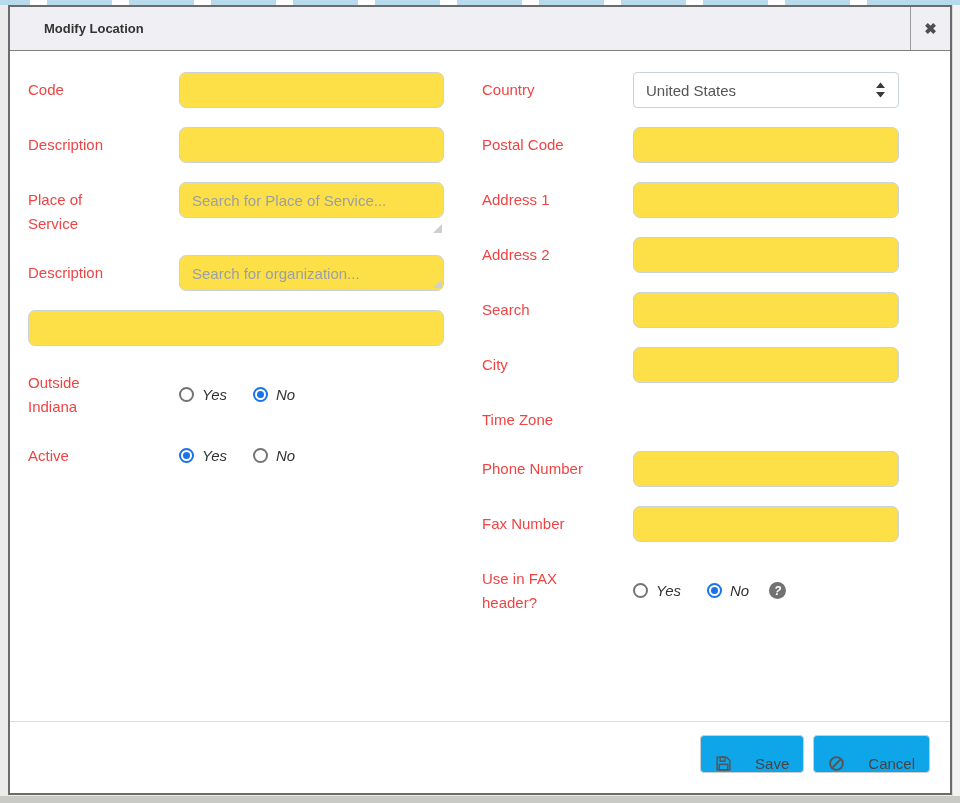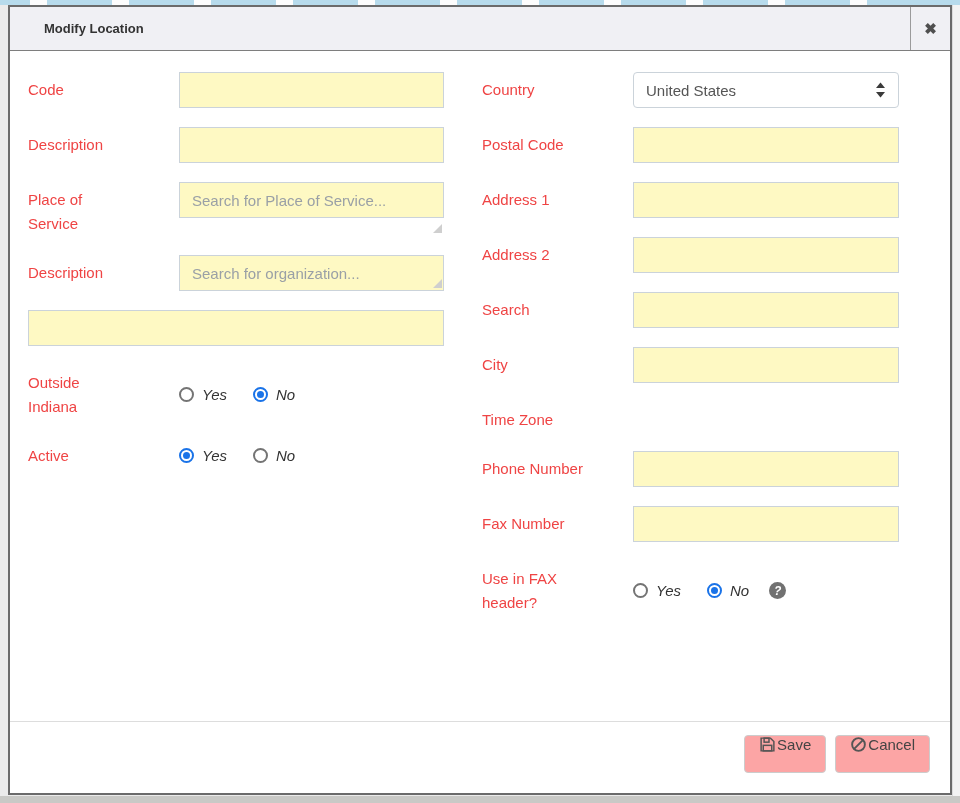--- a/index.html
+++ b/index.html
@@ -27,22 +27,22 @@
   .modal-body { flex:1; padding:21px 18px 0 18px; display:grid;
     grid-template-columns:416px 417px; column-gap:38px; align-content:start;
     overflow:hidden; }
   .col { min-width:0; }
 
   .form-row { display:flex; margin-bottom:19px; }
   .form-label { flex:none; width:151px; padding-top:6px; padding-right:10px;
     font-size:15px; line-height:1.6; color:#ef4444; white-space:pre-line; }
   .form-control { flex:1; min-width:0; }
 
-  .text-input { width:100%; height:36px; border:1px solid #cbd3da; border-radius:0;
-    padding:0 12px; font-size:15px; color:#555; background:#fef9c3; outline:none;
+  .text-input { width:100%; height:36px; border:1px solid #cbd3da; border-radius:7px;
+    padding:0 12px; font-size:15px; color:#555; background:#fde047; outline:none;
     font-family:inherit; }
   .text-input::placeholder { color:#9aa0a6; }
 
   .search-wrap { position:relative; }
   .search-wrap .grip { position:absolute; right:2px; bottom:3px; width:0; height:0;
     border-left:9px solid transparent; border-bottom:9px solid #cfcfcf; }
 
   .select-box { width:100%; height:36px; border:1px solid #cbd3da; border-radius:4px;
     padding:0 12px; background:#fff; display:flex; align-items:center;
     justify-content:space-between; font-size:15px; color:#555; cursor:pointer; }
@@ -57,22 +57,22 @@
   .sel-yes .radio-yes::after, .sel-no .radio-no::after { content:"";
     position:absolute; left:2px; top:2px; right:2px; bottom:2px;
     border-radius:50%; background:#1a73e8; }
   .help-icon { width:17px; height:17px; border-radius:50%; background:#717171;
     color:#fff; font-size:12px; font-weight:bold; display:flex; align-items:center;
     justify-content:center; margin-left:14px; cursor:pointer; }
 
   .modal-footer { flex:none; height:72px; border-top:1px solid #ddd;
     padding:13px 20px 0 20px; display:flex; justify-content:flex-end;
     align-items:flex-start; gap:9px; }
-  .btn { display:inline-flex; align-items:flex-start; gap:1px; height:38px;
-    padding:0 14px; background:#fca5a5; border:1px solid #ccc; border-radius:4px;
+  .btn { display:inline-flex; align-items:flex-end; gap:23px; height:38px;
+    padding:0 14px; background:#0ea5e9; border:1px solid #ccc; border-radius:4px;
     font-size:15px; color:#444; cursor:pointer; font-family:inherit; }
   .btn svg { display:block; }
 </style>
 </head>
 <body>
 
 <div class="page">
   <div class="tab-strip"></div>
   <div class="bottom-strip"></div>
   <div class="right-sliver"></div>

